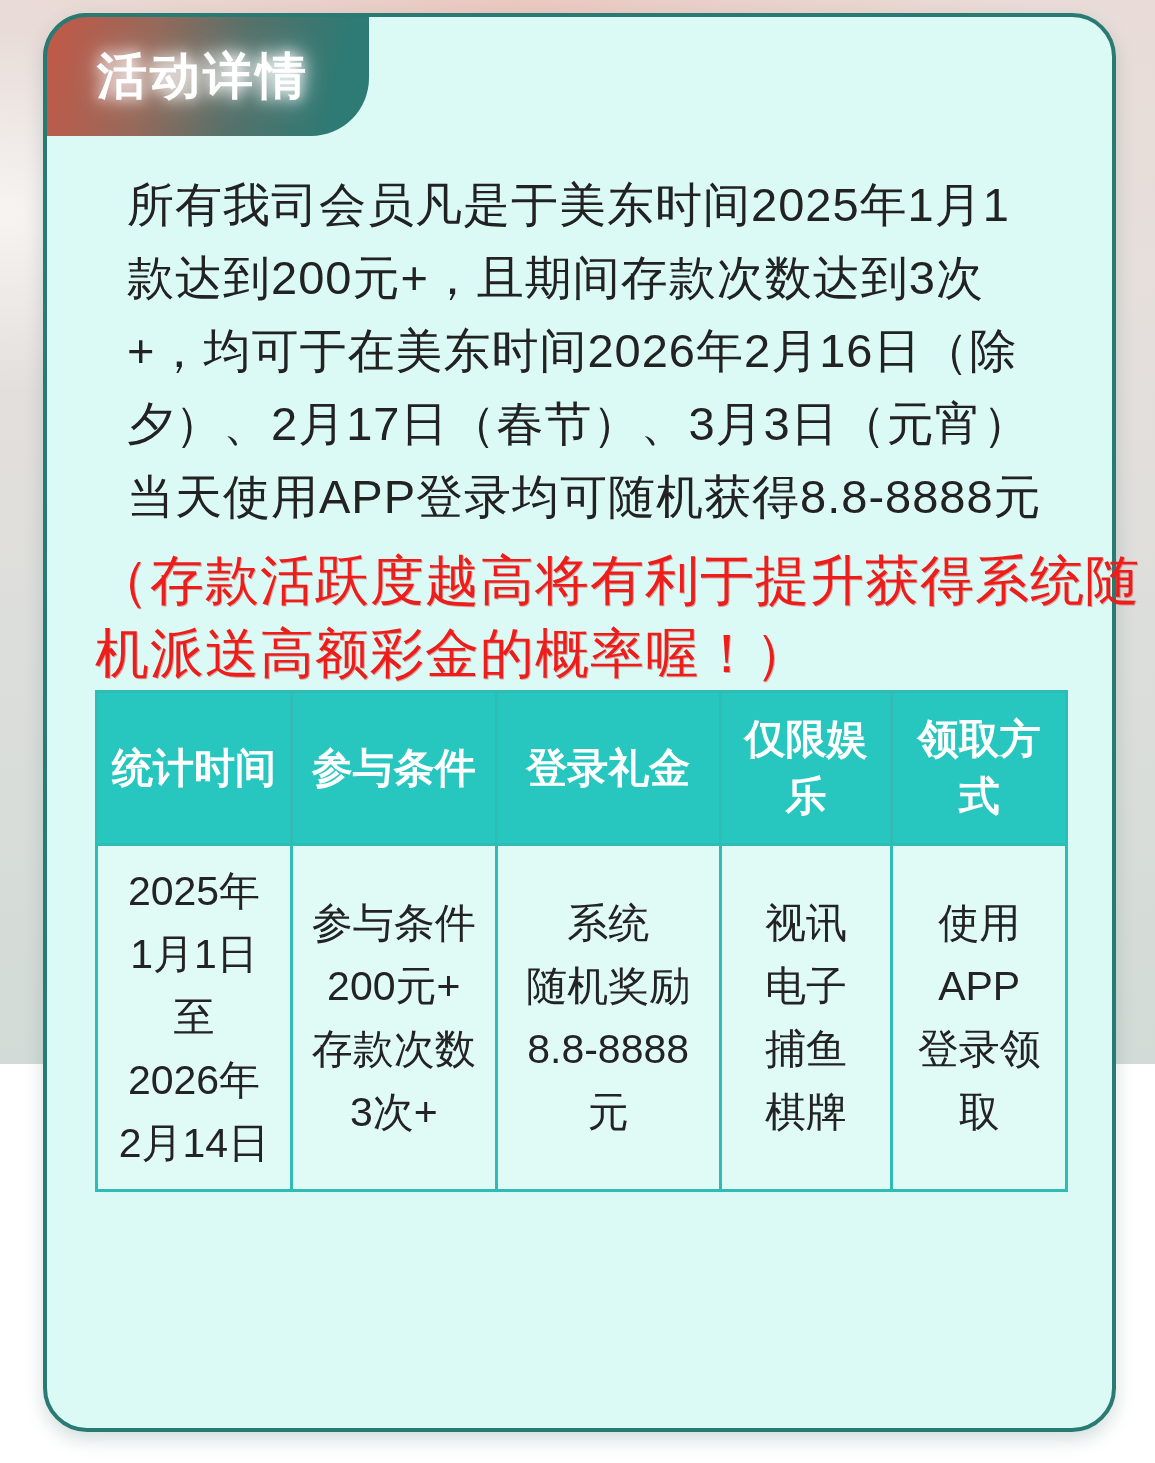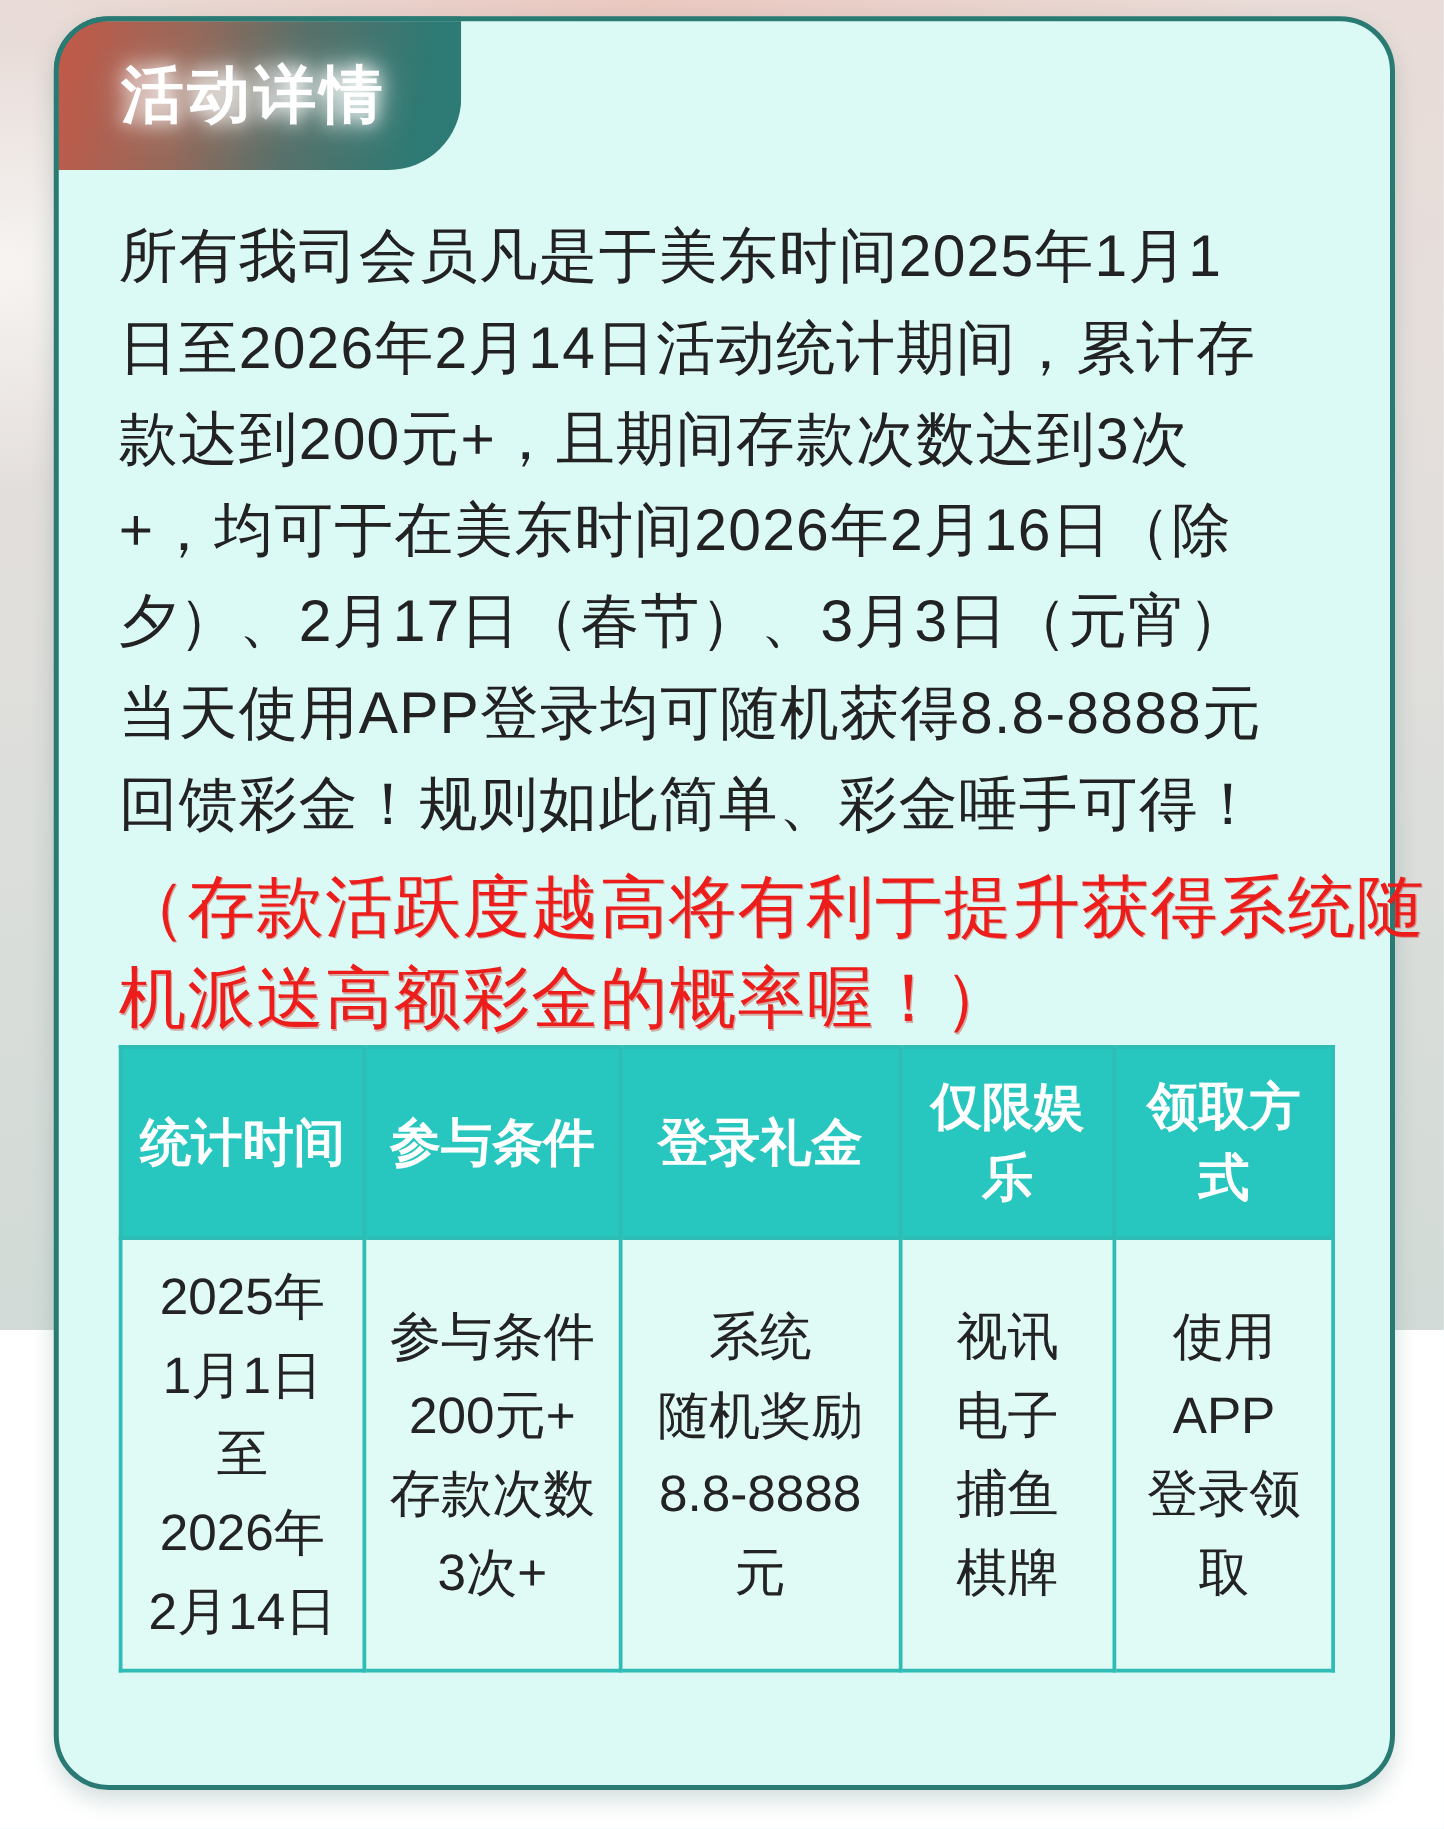--- a/index.html
+++ b/index.html
@@ -25,21 +25,21 @@
     box-sizing:border-box;border-top:4px solid #2a7a74;border-left:4px solid #2a7a74;
     border-radius:44px 0 58px 0;
     background:linear-gradient(102deg,#c45847 0%,#96695a 32%,#57716a 58%,#2e7a74 88%);
     display:flex;align-items:center;padding-left:50px;
   }
   .badge-title{
     font-size:50px;font-weight:bold;color:#ffffff;letter-spacing:3px;
     text-shadow:0 0 14px #ffffff,0 0 26px rgba(255,255,255,0.85);
   }
   .content{position:absolute;top:151px;left:48px;right:44px;}
-  .para{font-size:47px;line-height:73px;color:#222222;letter-spacing:1px;}
+  .para{font-size:47px;line-height:73px;color:#222222;letter-spacing:1px;margin-left:32px;}
   .para > div{white-space:nowrap;}
   .note{
     margin-top:11px;font-size:54px;line-height:73px;letter-spacing:1px;
     color:#ed1d1b;text-shadow:1px 1px 0 rgba(190,20,15,0.35);
   }
   .note > div{white-space:nowrap;}
   .promo-table{
     width:100%;border-collapse:collapse;table-layout:fixed;
   }
   .promo-table th{
@@ -62,26 +62,24 @@
   <div class="card">
 
     <div class="badge">
       <span class="badge-title">活动详情</span>
     </div>
 
     <div class="content">
 
       <div class="para">
           <div>所有我司会员凡是于美东时间2025年1月1</div>
-          <div>日至2026年2月14日活动统计期间，累计存</div>
           <div>款达到200元+，且期间存款次数达到3次</div>
           <div>+，均可于在美东时间2026年2月16日（除</div>
           <div>夕）、2月17日（春节）、3月3日（元宵）</div>
           <div>当天使用APP登录均可随机获得8.8-8888元</div>
-          <div>回馈彩金！规则如此简单、彩金唾手可得！</div>
         </div>
 
       <div class="note">
           <div>（存款活跃度越高将有利于提升获得系统随</div>
           <div>机派送高额彩金的概率喔！）</div>
         </div>
 
       <table class="promo-table">
         <colgroup>
           <col class="c1">

